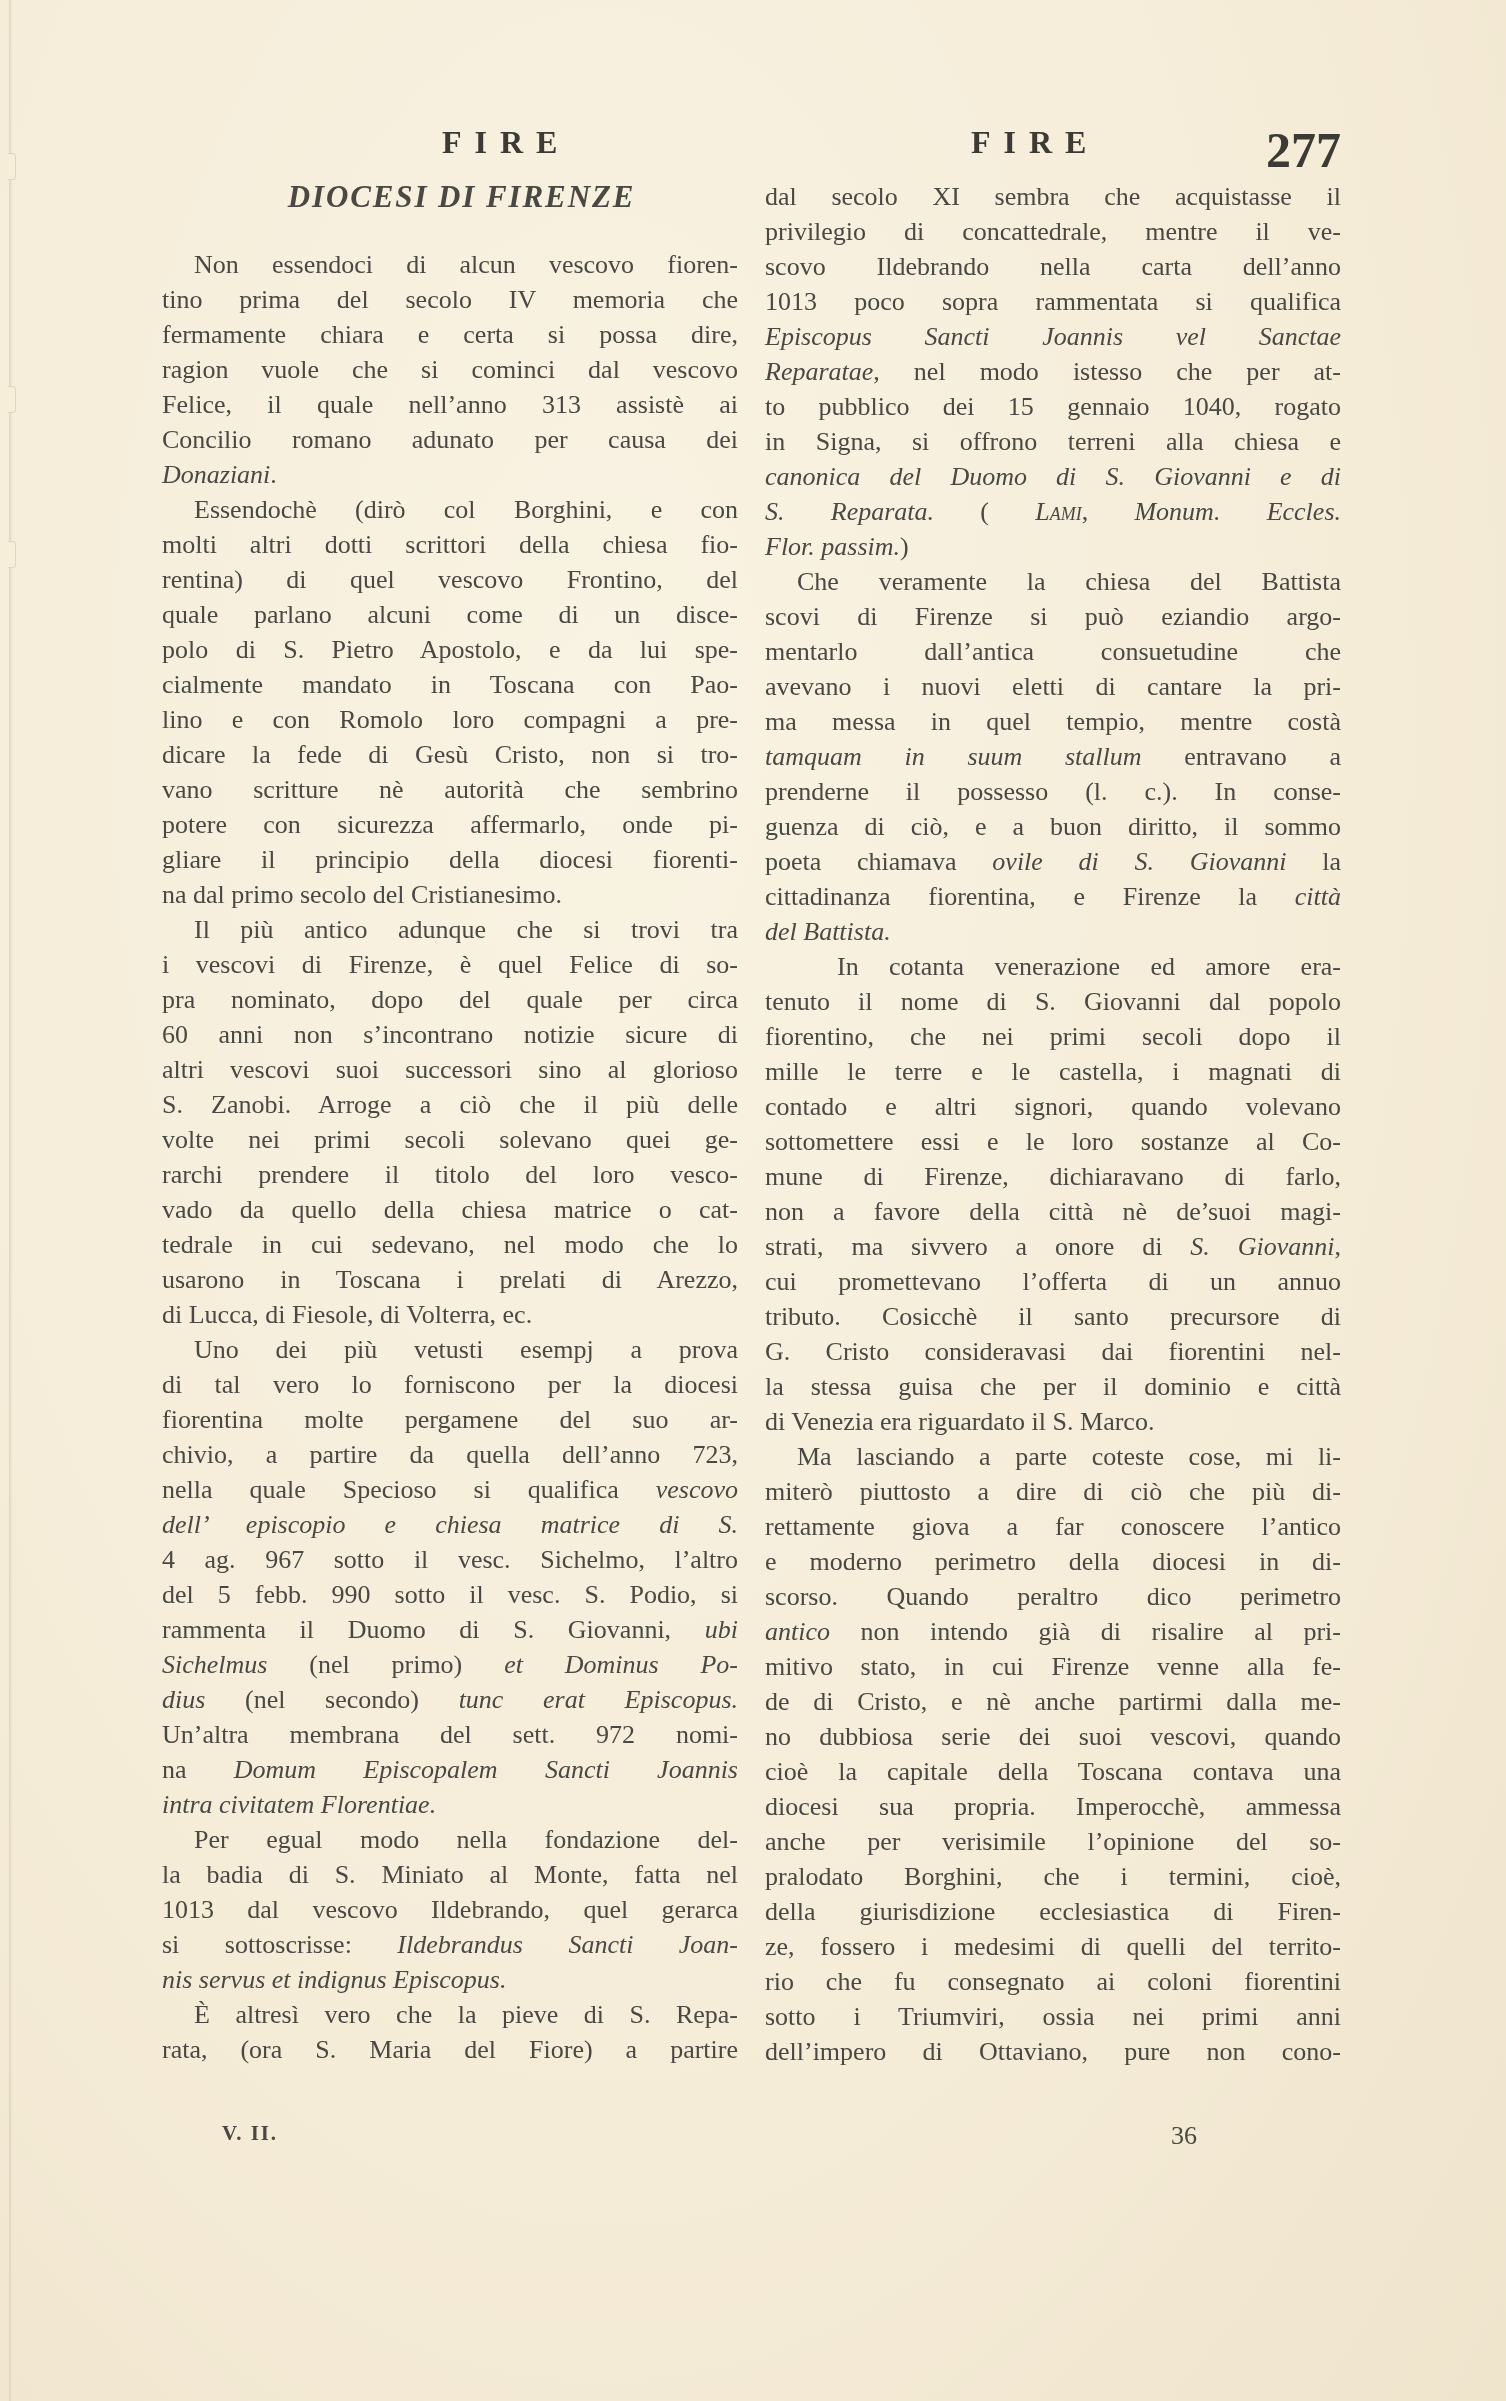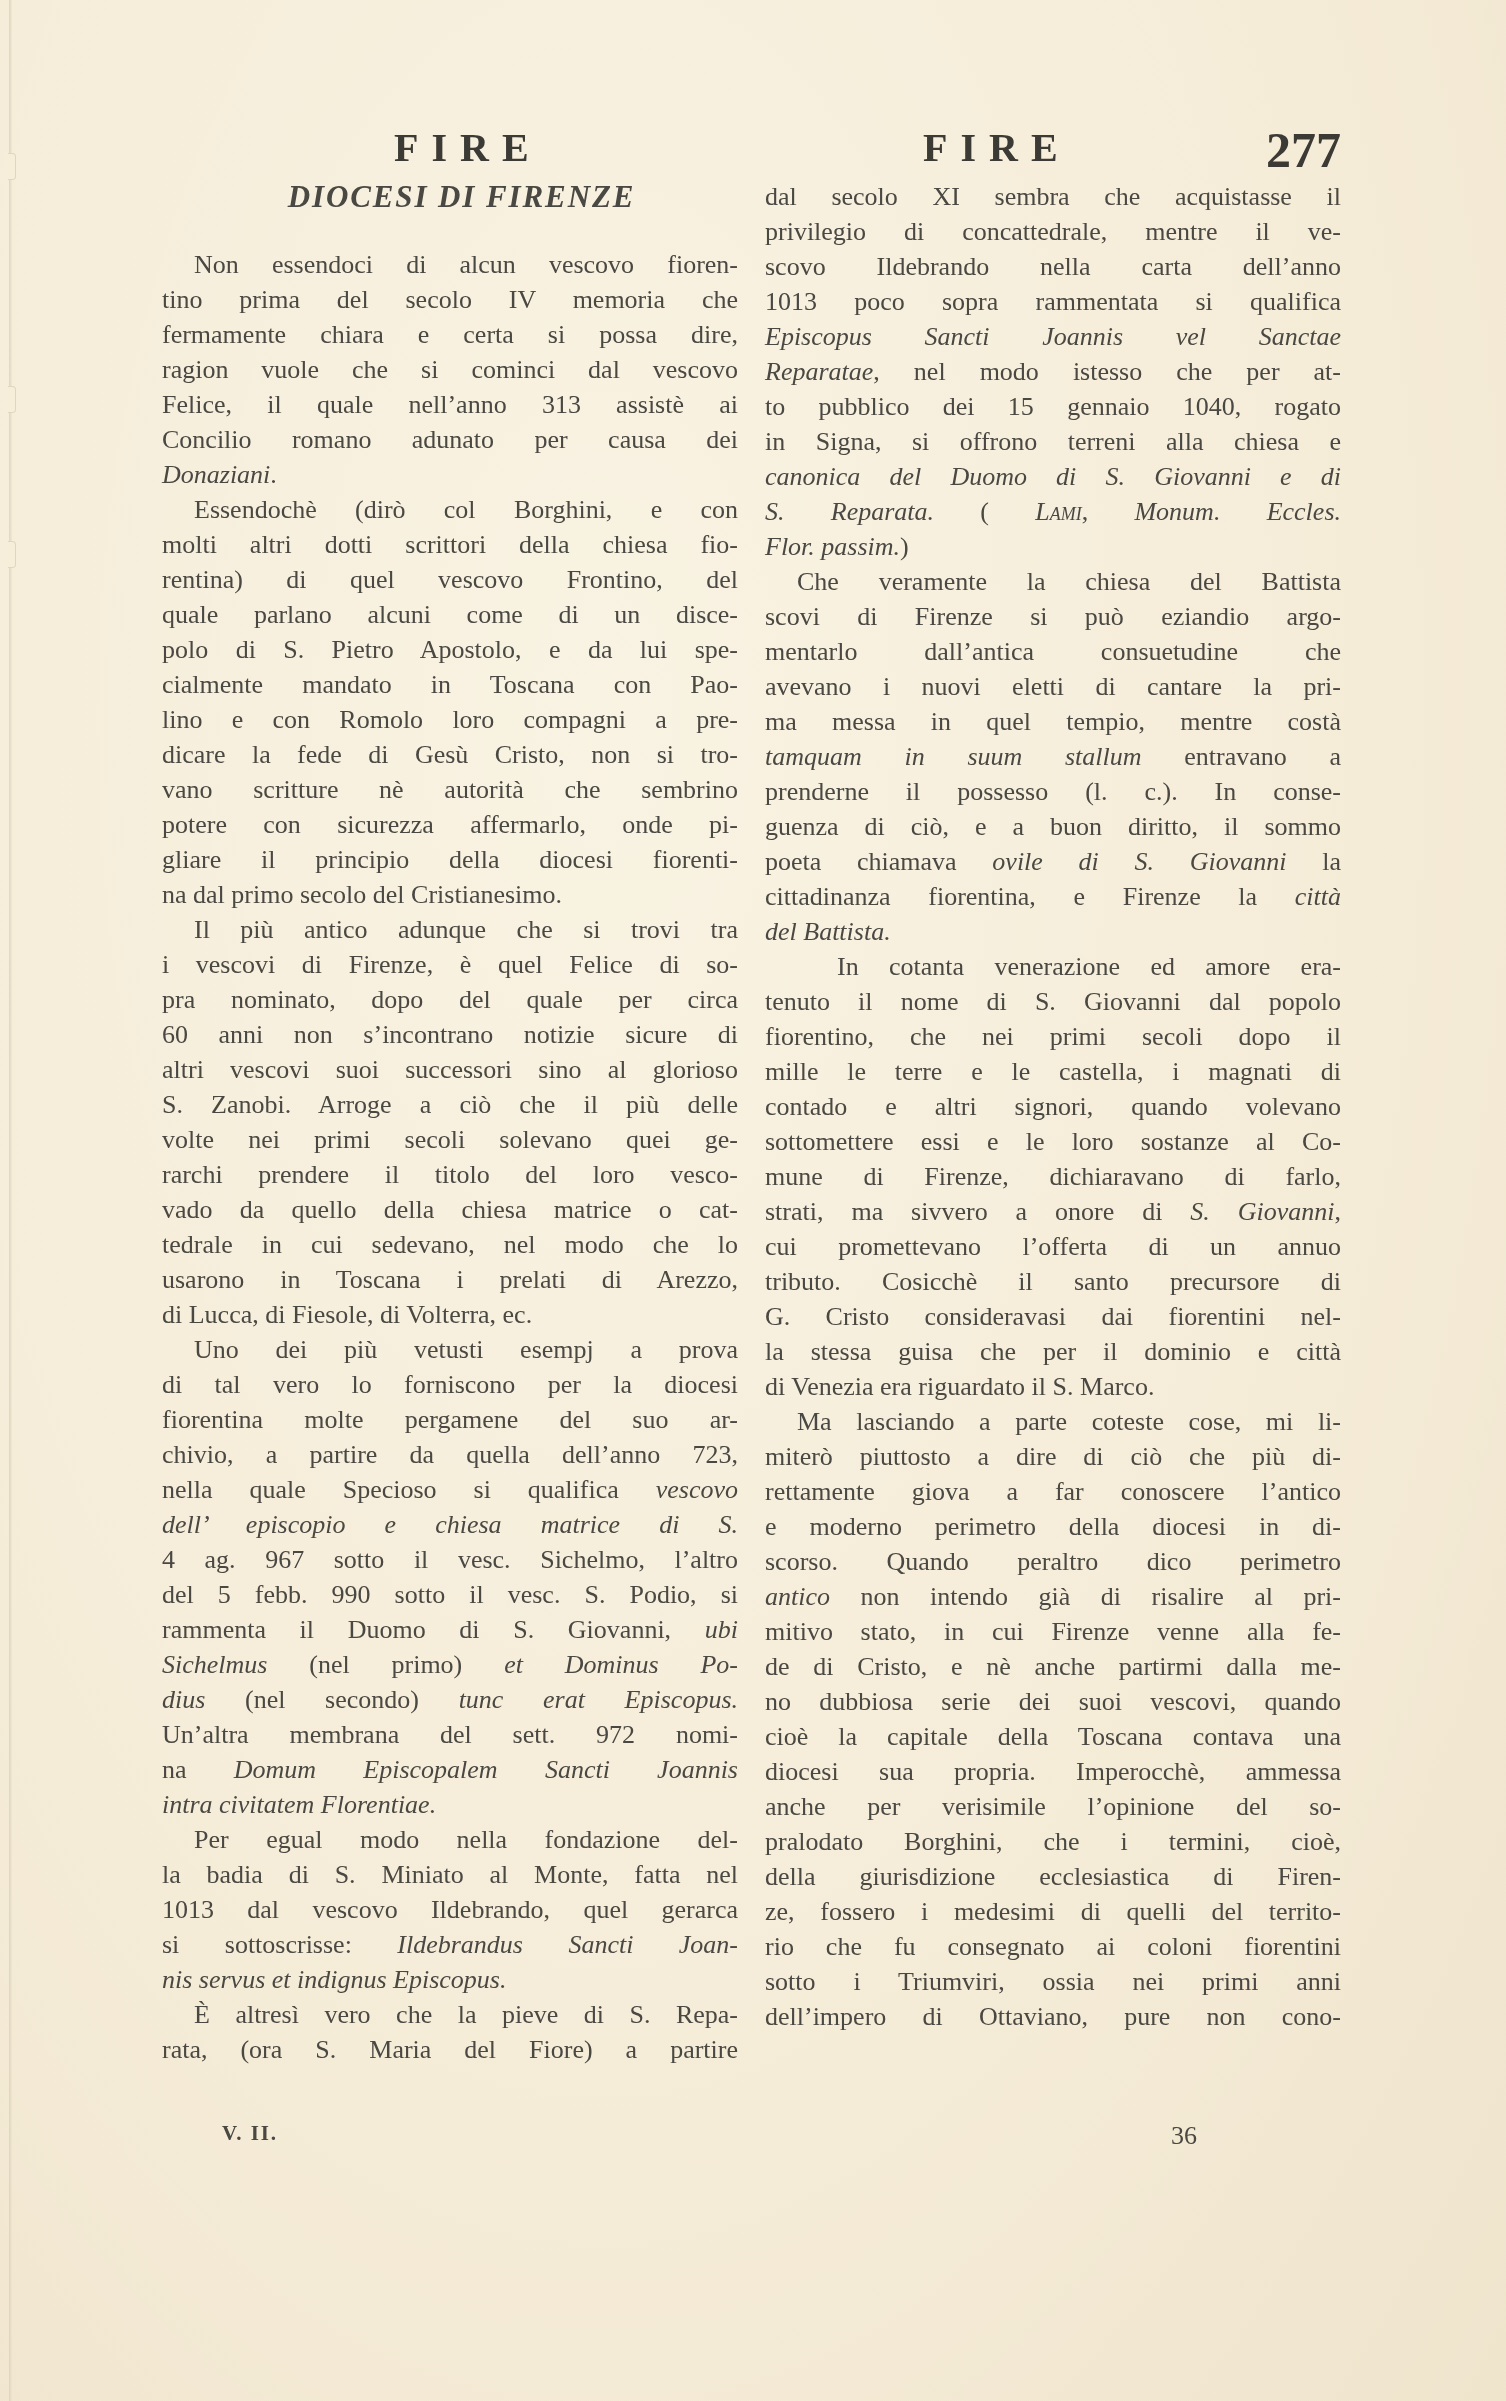--- a/index.html
+++ b/index.html
@@ -19,22 +19,23 @@
     background: linear-gradient(to right, #d6ccb2, #efe6d0);
     opacity: 0.7;
   }
   .binding-tab {
     position: absolute; left: 7.5px; width: 7.5px; height: 24.5px;
     border: 1.9px solid #e0d6bd; border-left: none; border-radius: 0 3.8px 3.8px 0;
     background: #f6eed9;
   }
   .running-head {
     position: absolute; top: 124px; font-weight: bold;
-    font-size: 40px; letter-spacing: 13px; color: #3c3a35;
+    font-size: 32px; letter-spacing: 13px; color: #3c3a35;
     font-family: "Liberation Serif", serif;
+    margin-left: 48px;
   }
   .page-number {
     position: absolute; top: 121px; left: 1266px;
     font-size: 50px; font-weight: bold; color: #3c3a35;
   }
   .section-title {
     position: absolute; top: 179px; left: 226px; width: 471px; text-align: center;
     font-size: 31px; font-style: italic; font-weight: bold; letter-spacing: 1.9px;
     color: #4a4842;
   }
@@ -154,20 +155,21 @@
     <span class="line"><span>poeta chiamava </span><span class="seg-i">ovile di S. Giovanni</span><span> la</span></span>
     <span class="line"><span>cittadinanza fiorentina, e Firenze la </span><span class="seg-i">città</span></span>
     <span class="line last"><span class="seg-i">del Battista.</span></span>
     <span class="line indent2"><span>In cotanta venerazione ed amore era-</span></span>
     <span class="line"><span>tenuto il nome di S. Giovanni dal popolo</span></span>
     <span class="line"><span>fiorentino, che nei primi secoli dopo il</span></span>
     <span class="line"><span>mille le terre e le castella, i magnati di</span></span>
     <span class="line"><span>contado e altri signori, quando volevano</span></span>
     <span class="line"><span>sottomettere essi e le loro sostanze al Co-</span></span>
     <span class="line"><span>mune di Firenze, dichiaravano di farlo,</span></span>
+    <span class="line"><span>non a favore della città nè de’suoi magi-</span></span>
     <span class="line"><span>strati, ma sivvero a onore di </span><span class="seg-i">S. Giovanni</span><span>,</span></span>
     <span class="line"><span>cui promettevano l’offerta di un annuo</span></span>
     <span class="line"><span>tributo. Cosicchè il santo precursore di</span></span>
     <span class="line"><span>G. Cristo consideravasi dai fiorentini nel-</span></span>
     <span class="line"><span>la stessa guisa che per il dominio e città</span></span>
     <span class="line last"><span>di Venezia era riguardato il S. Marco.</span></span>
     <span class="line indent"><span>Ma lasciando a parte coteste cose, mi li-</span></span>
     <span class="line"><span>miterò piuttosto a dire di ciò che più di-</span></span>
     <span class="line"><span>rettamente giova a far conoscere l’antico</span></span>
     <span class="line"><span>e moderno perimetro della diocesi in di-</span></span>

